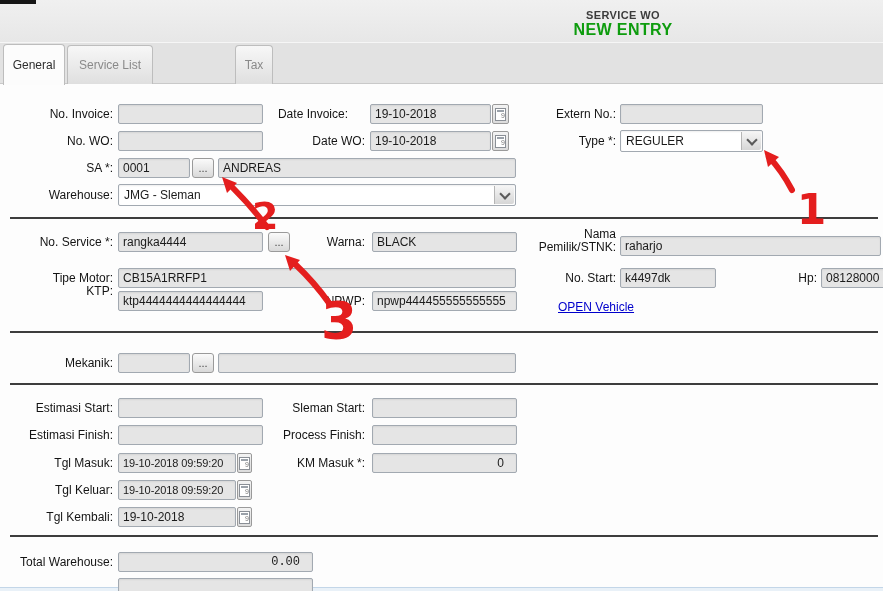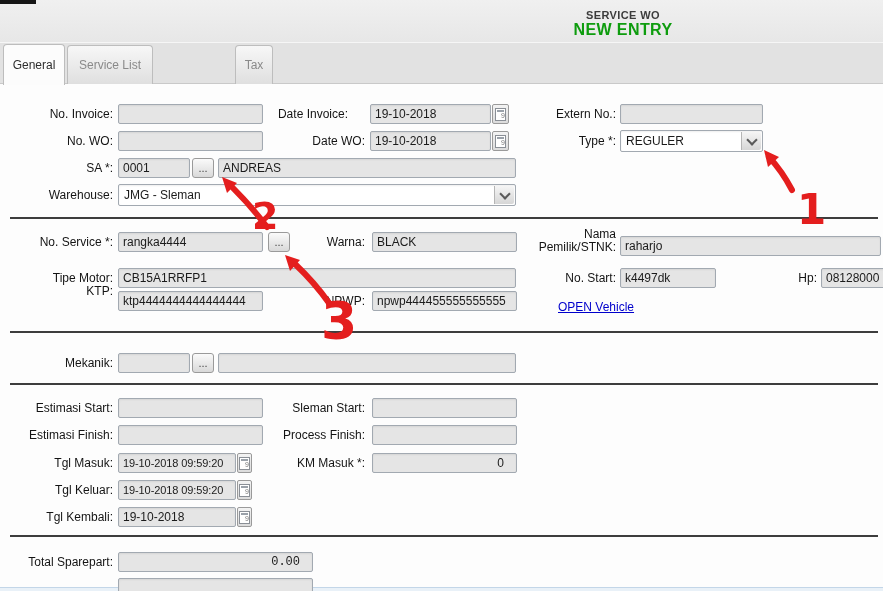--- a/index.html
+++ b/index.html
@@ -180,21 +180,21 @@
     </div>
 
   <div class="lbl" style="left:10px;top:510px;width:103px;">Tgl Kembali:</div>
   <input class="inp" style="left: 118px; top: 507px; width: 118px;" value="19-10-2018">
   <div class="calbtn" style="left:237px;top:507px;width:15px;">
       <span class="calglyph"></span>
     </div>
 
   <div class="hr" style="top:535px;"></div>
 
-  <div class="lbl" style="left:10px;top:555px;width:103px;">Total Sparepart:</div>
+  <div class="lbl" style="left:10px;top:555px;width:103px;">Total Warehouse:</div>
   <input class="inp num" style="left: 118px; top: 552px; width: 195px; font-family: Liberation Mono, monospace;" value="0.00">
 
   <div class="botline"></div>
   <input class="inp" style="left: 118px; top: 578px; width: 195px;">
 
   <svg class="overlay" width="883" height="591" viewBox="0 0 883 591">
     <g stroke="#e41e1e" stroke-width="6" fill="none" stroke-linecap="round">
       <path d="M 792 190 Q 782 171 769 157"></path>
       <path d="M 267 227 Q 252 207 233 188"></path>
       <path d="M 329 303 Q 315 283 295 264"></path>

